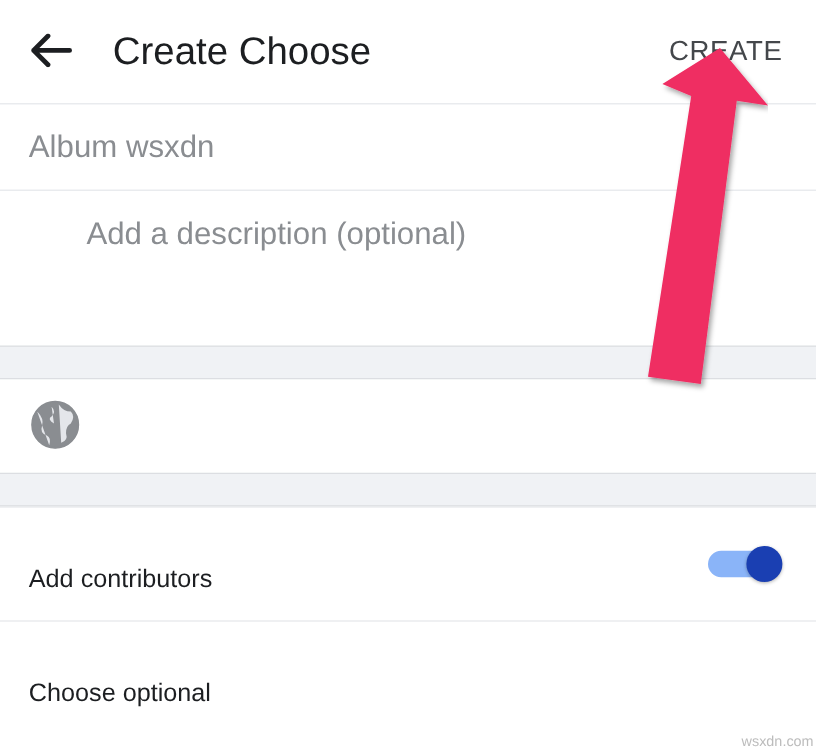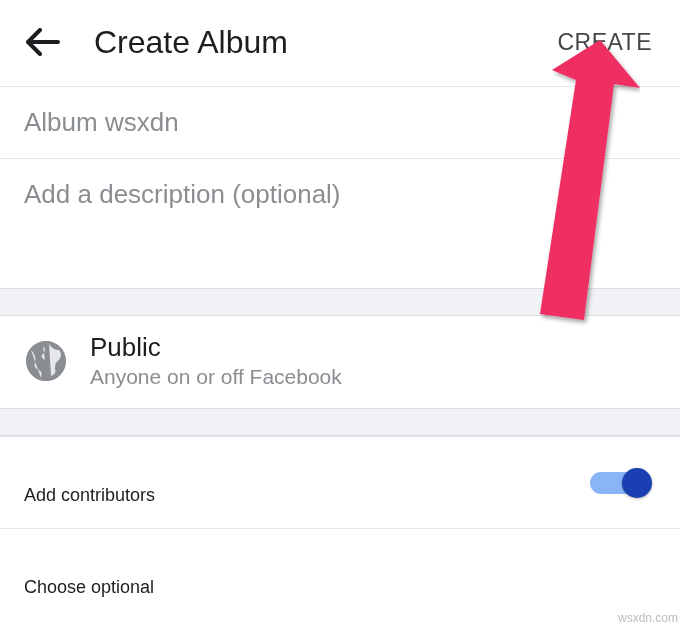--- a/index.html
+++ b/index.html
@@ -43,20 +43,21 @@
     .field {
       padding: 20px 24px;
       font-size: 26px;
       color: #8a8d91;
       border-bottom: 1px solid #e4e6ea;
     }
     .field-desc {
       padding: 20px 24px 78px 24px;
       font-size: 26px;
       color: #8a8d91;
+      margin-left: 48px;
     }
     .gap {
       height: 28px;
       background: #f0f2f5;
       border-top: 1px solid #dcdee2;
       border-bottom: 1px solid #dcdee2;
     }
     .privacy-row {
       display: flex;
       align-items: center;
@@ -83,21 +84,21 @@
       line-height: 1.3;
     }
     .row {
       display: flex;
       align-items: center;
       justify-content: space-between;
       padding: 22px 24px;
       border-top: 1px solid #e4e6ea;
     }
     .row-label {
-      font-size: 18px;
+      font-size: 21px;
       color: #1c1e21;
       margin-top: 26px;
     }
     .toggle {
       position: relative;
       width: 56px;
       height: 28px;
       border-radius: 20px;
       margin-right: 10px;
     }
@@ -137,44 +138,40 @@
   </style>
 </head>
 <body>
 
 <div class="header">
   <div class="back-btn">
     <svg width="34" height="28" viewBox="0 0 34 28">
       <path d="M 14 2 L 2 14 L 14 26 M 2 14 L 32 14" stroke="#1c1e21" stroke-width="4" fill="none" stroke-linecap="round" stroke-linejoin="round"></path>
     </svg>
   </div>
-  <div class="header-title">Create Album</div>
+  <div class="header-title">Create Choose</div>
   <div class="create-btn">CREATE</div>
 </div>
 
 <div class="field">Album wsxdn</div>
 
 <div class="field-desc">Add a description (optional)</div>
 
 <div class="gap"></div>
 
 <div class="privacy-row">
   <div class="globe-wrap">
     <svg width="42" height="42" viewBox="0 0 42 42">
       <circle cx="21" cy="21" r="19" fill="#8a8d91"></circle>
       <circle cx="21" cy="21" r="19" fill="none" stroke="#8a8d91" stroke-width="2"></circle>
       <path d="M 6 10 Q 12 16 10 22 Q 8 28 14 30 Q 18 32 16 38" fill="#e4e6ea"></path>
       <path d="M 24 4 Q 28 10 34 10 Q 38 14 34 20 Q 30 22 30 28 Q 32 34 26 36" fill="#e4e6ea"></path>
       <path d="M 18 6 Q 22 10 18 14 Q 14 16 20 20" fill="#e4e6ea"></path>
       <circle cx="21" cy="21" r="19" fill="none" stroke="#8a8d91" stroke-width="1"></circle>
     </svg>
-  </div>
-  <div class="privacy-text">
-    <div class="privacy-title">Public</div>
-    <div class="privacy-sub">Anyone on or off Facebook</div>
   </div>
 </div>
 
 <div class="gap"></div>
 
 <div class="row">
   <div class="row-label">Add contributors</div>
   <div class="toggle">
     <div class="toggle-track"></div>
     <div class="toggle-knob"></div>

